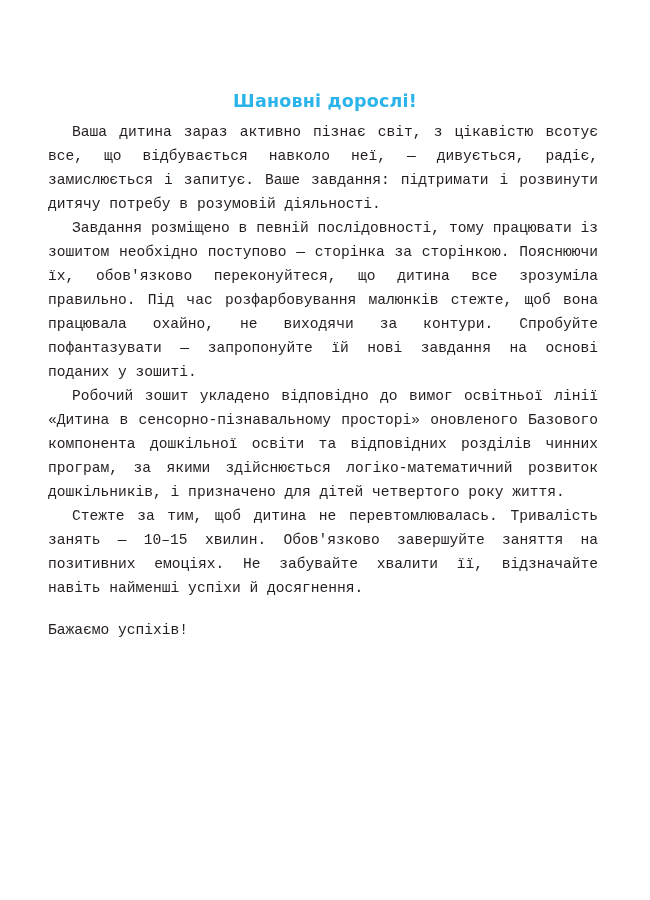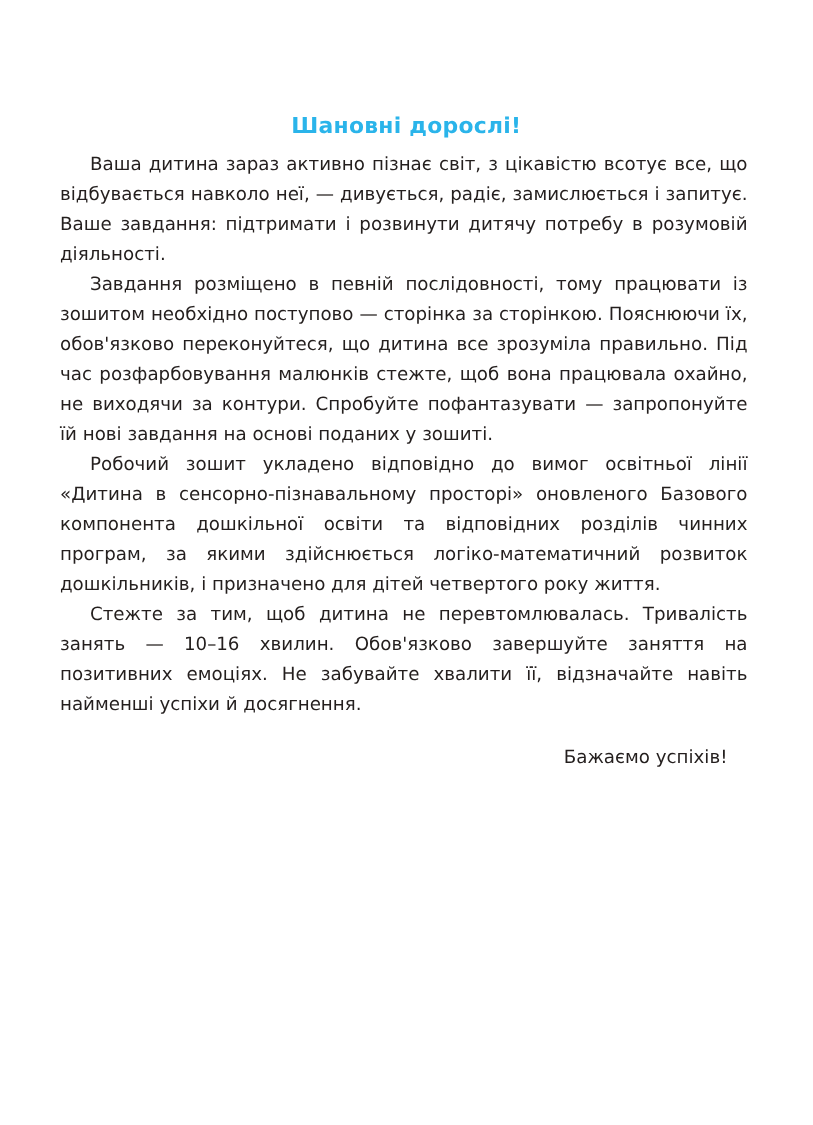--- a/index.html
+++ b/index.html
@@ -39,61 +39,62 @@
     color: #2ab4ea;
     line-height: 1.2;
   }
 
   
   .body-block {
     position: absolute;
     top: 120px;
     left: 48px;
     width: 550px;
+    font-family: Liberation Mono, monospace;
   }
 
   .para {
     margin: 0;
     font-size: 14.6px;
     line-height: 24px;
     color: #241f1e;
     text-align: justify;
     text-justify: inter-word;
     text-indent: 24px;
     hyphens: manual;
     -webkit-hyphens: manual;
   }
 
   
 
   .closing {
-    margin: 16px;
+    margin: 0;
     margin-top: 18px;
     font-size: 14.6px;
     line-height: 24px;
     color: #241f1e;
-    text-align: right;
+    text-align: left;
     text-indent: 0;
   }
 </style>
 </head>
 <body>
 
 <div class="page">
 
   <h1 class="page-title">Шановні дорослі!</h1>
 
   <div class="body-block">
 
     <p class="para">Ваша дитина зараз активно пізнає світ, з цікавістю всотує все, що відбувається навколо неї, — дивується, радіє, замислюється і запитує. Ваше завдання: підтримати і розвинути дитячу потребу в розумовій діяльності.</p>
 
     <p class="para">Завдання розміщено в певній послідовності, тому працювати із зошитом необхідно поступово — сторінка за сторінкою. Пояснюючи їх, обов'язково переконуйтеся, що дитина все зрозуміла правильно. Під час розфарбовування малюнків стежте, щоб вона працювала охайно, не виходячи за контури. Спробуйте пофантазувати — запропонуйте їй нові завдання на основі поданих у зошиті.</p>
 
     <p class="para">Робочий зошит укладено відповідно до вимог освітньої лінії «Дитина в сенсорно-пізнавальному просторі» оновленого Базового компонента дошкільної освіти та відповідних розділів чинних програм, за якими здійснюється логіко-математичний розвиток дошкільників, і призначено для дітей четвертого року життя.</p>
 
-    <p class="para">Стежте за тим, щоб дитина не перевтомлювалась. Тривалість занять — 10–16 хвилин. Обов'язково завершуйте заняття на позитивних емоціях. Не забувайте хвалити її, відзначайте навіть найменші успіхи й досягнення.</p>
+    <p class="para">Стежте за тим, щоб дитина не перевтомлювалась. Тривалість занять — 10–15 хвилин. Обов'язково завершуйте заняття на позитивних емоціях. Не забувайте хвалити її, відзначайте навіть найменші успіхи й досягнення.</p>
 
 
     <p class="closing">Бажаємо успіхів!</p>
 
   </div>
 
 </div>
 
 </body></html>

